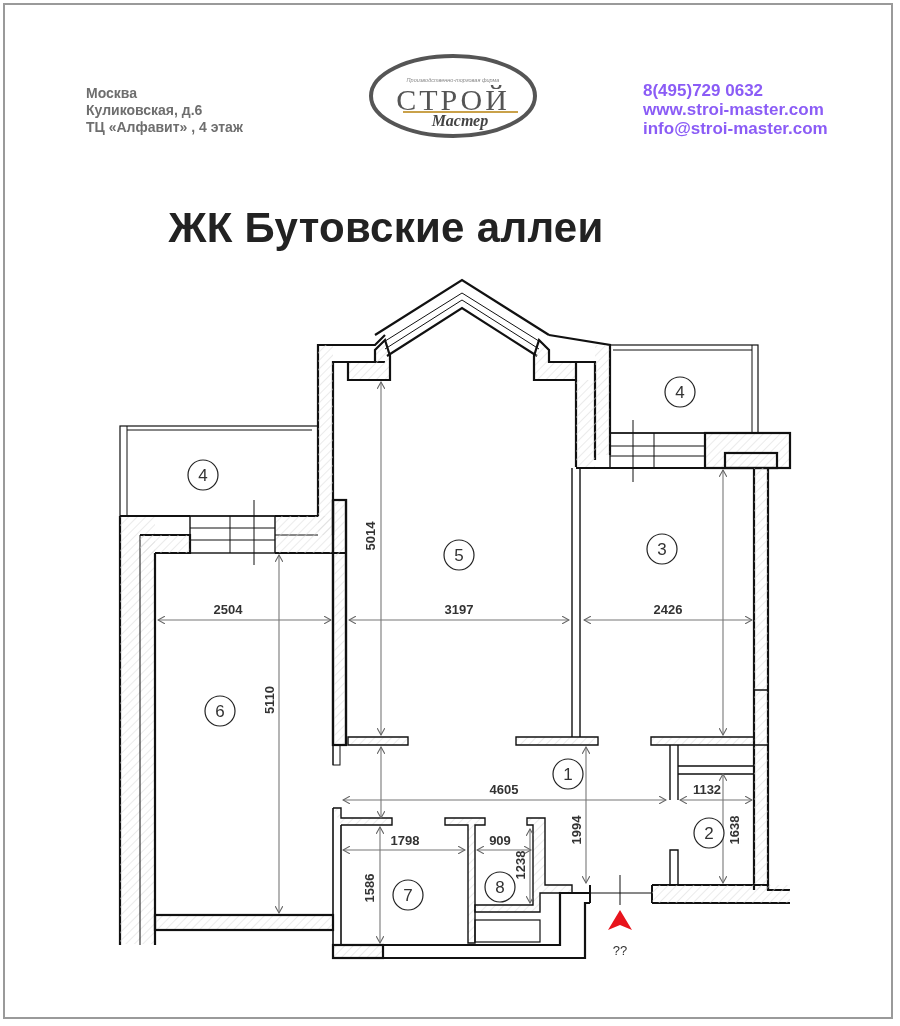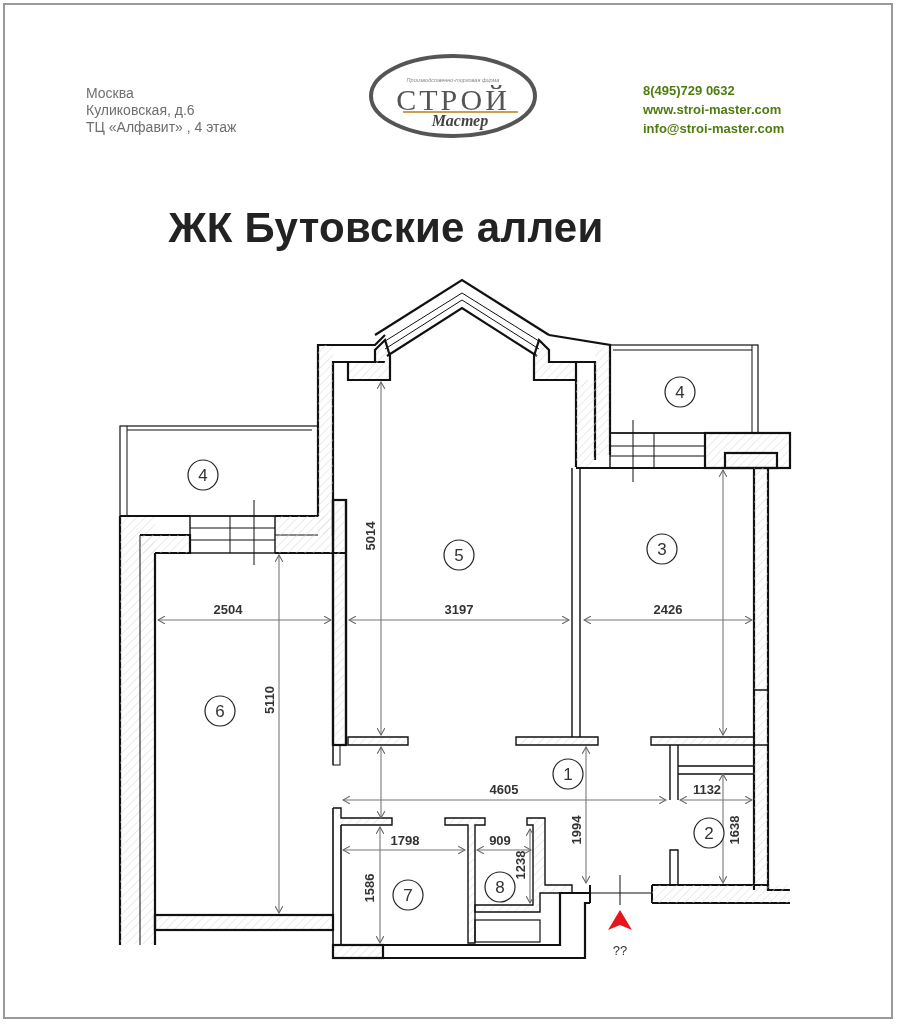--- a/index.html
+++ b/index.html
@@ -1,19 +1,19 @@
 <!DOCTYPE html>
 <html><head>
 <meta charset="utf-8">
 <style>
   html, body { margin:0; padding:0; background:#ffffff; }
   body { width:900px; height:1026px; position:relative; overflow:hidden; font-family:"Liberation Sans", sans-serif; }
   .frame { position:absolute; left:3px; top:3px; width:890px; height:1016px; border:2px solid #9a9a9a; box-sizing:border-box; }
-  .addr { position:absolute; left:86px; top:85px; color:#6e6e6e; font-weight:normal; font-size:14px; line-height:17px; }
-  .contacts { position:absolute; left:643px; top:81px; color:#4d7c0f; font-weight:bold; font-size:13px; line-height:19px; }
+  .addr { position:absolute; left:86px; top:85px; color:#6e6e6e; font-weight:bold; font-size:14px; line-height:17px; }
+  .contacts { position:absolute; left:643px; top:81px; color:#8b5cf6; font-weight:bold; font-size:17px; line-height:19px; }
   .logo { position:absolute; left:368px; top:52px; width:170px; height:88px; }
   .title { position:absolute; left:0; width:772px; top:204px; text-align:center; font-weight:bold; font-size:42px; color:#222; letter-spacing:0.3px; }
   .plan { position:absolute; left:0; top:0; }
   .plan text { font-family:"Liberation Sans", sans-serif; }
 </style>
 </head>
 <body>
 
 <div class="frame"></div>
 

